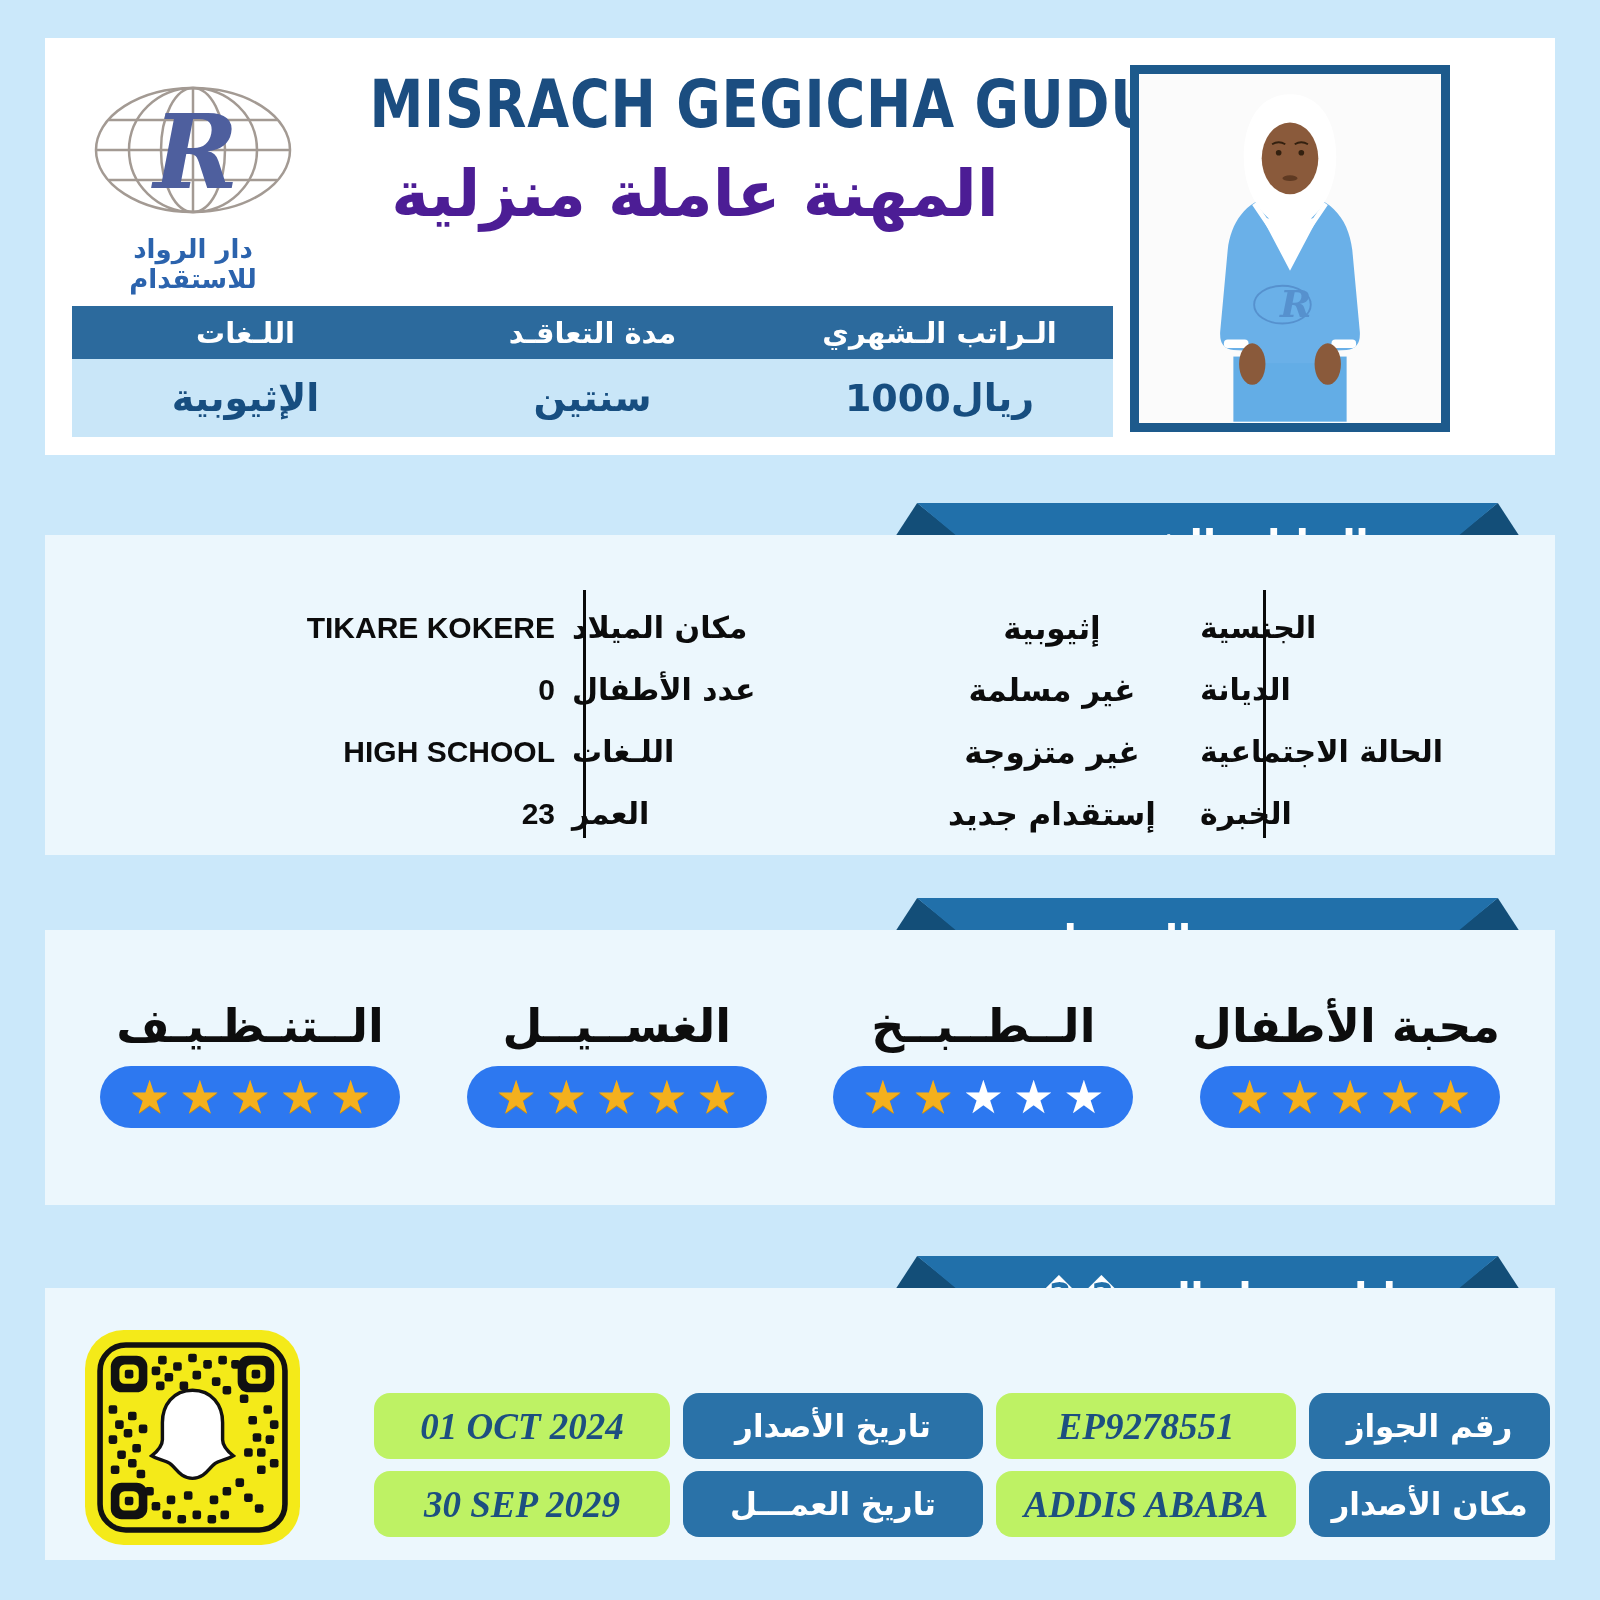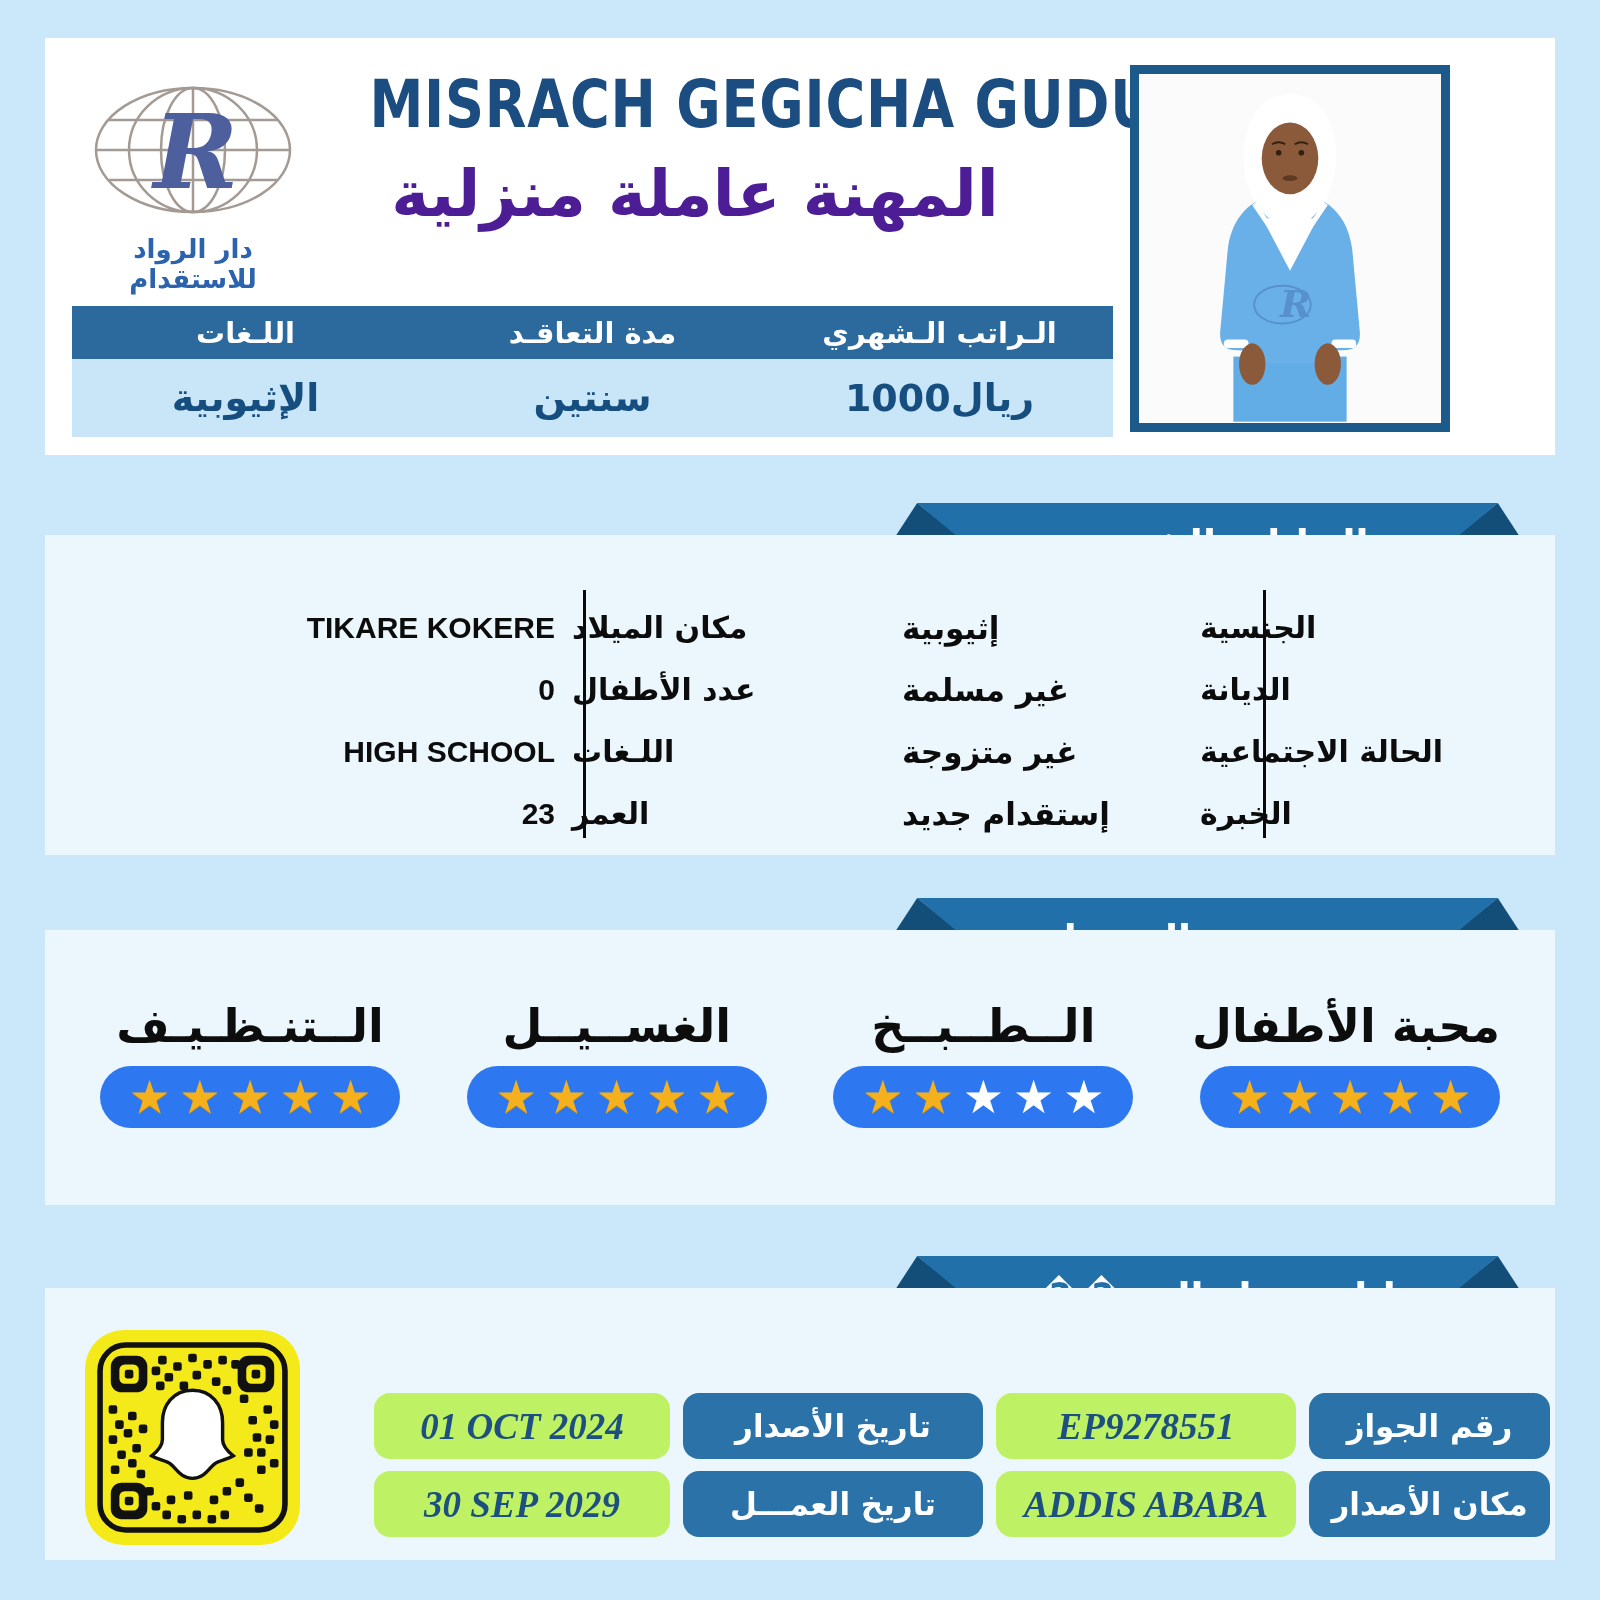--- a/index.html
+++ b/index.html
@@ -33,21 +33,21 @@
   .ribbon svg{position:absolute;inset:0;width:100%;height:100%;}
   .ribbon-label{position:absolute;left:0;right:0;top:8px;height:78px;
     display:flex;align-items:center;justify-content:center;
     color:#ffffff;font-size:38px;font-weight:bold;direction:rtl;}
   
   .card-personal{left:45px;top:535px;width:1510px;height:320px;}
   .vline{position:absolute;width:3px;background:#0a0a0a;top:55px;height:248px;}
   .rows{position:absolute;top:62px;direction:rtl;}
   .rows div{height:62px;line-height:62px;white-space:nowrap;}
   .lbl{font-weight:bold;color:#0c0c0c;font-size:30px;text-align:left;}
-  .val-ar{font-weight:bold;color:#0c0c0c;font-size:31px;text-align:left;}
+  .val-ar{font-weight:bold;color:#0c0c0c;font-size:31px;text-align:center;}
   .val-en{font-weight:bold;color:#0c0c0c;font-size:30px;text-align:right;direction:ltr;
     font-family:"Liberation Sans", sans-serif;}
   
   .card-skills{left:45px;top:930px;width:1510px;height:275px;}
   .skills-row{position:absolute;left:55px;right:55px;top:70px;display:flex;
     justify-content:space-between;direction:rtl;}
   .skill{width:300px;text-align:center;}
   .skill-label{font-size:46px;font-weight:bold;color:#0d0d0d;height:52px;line-height:52px;
     white-space:nowrap;direction:rtl;}
   .skill-bar{margin-top:14px;height:62px;background:#2d78f0;border-radius:31px;

